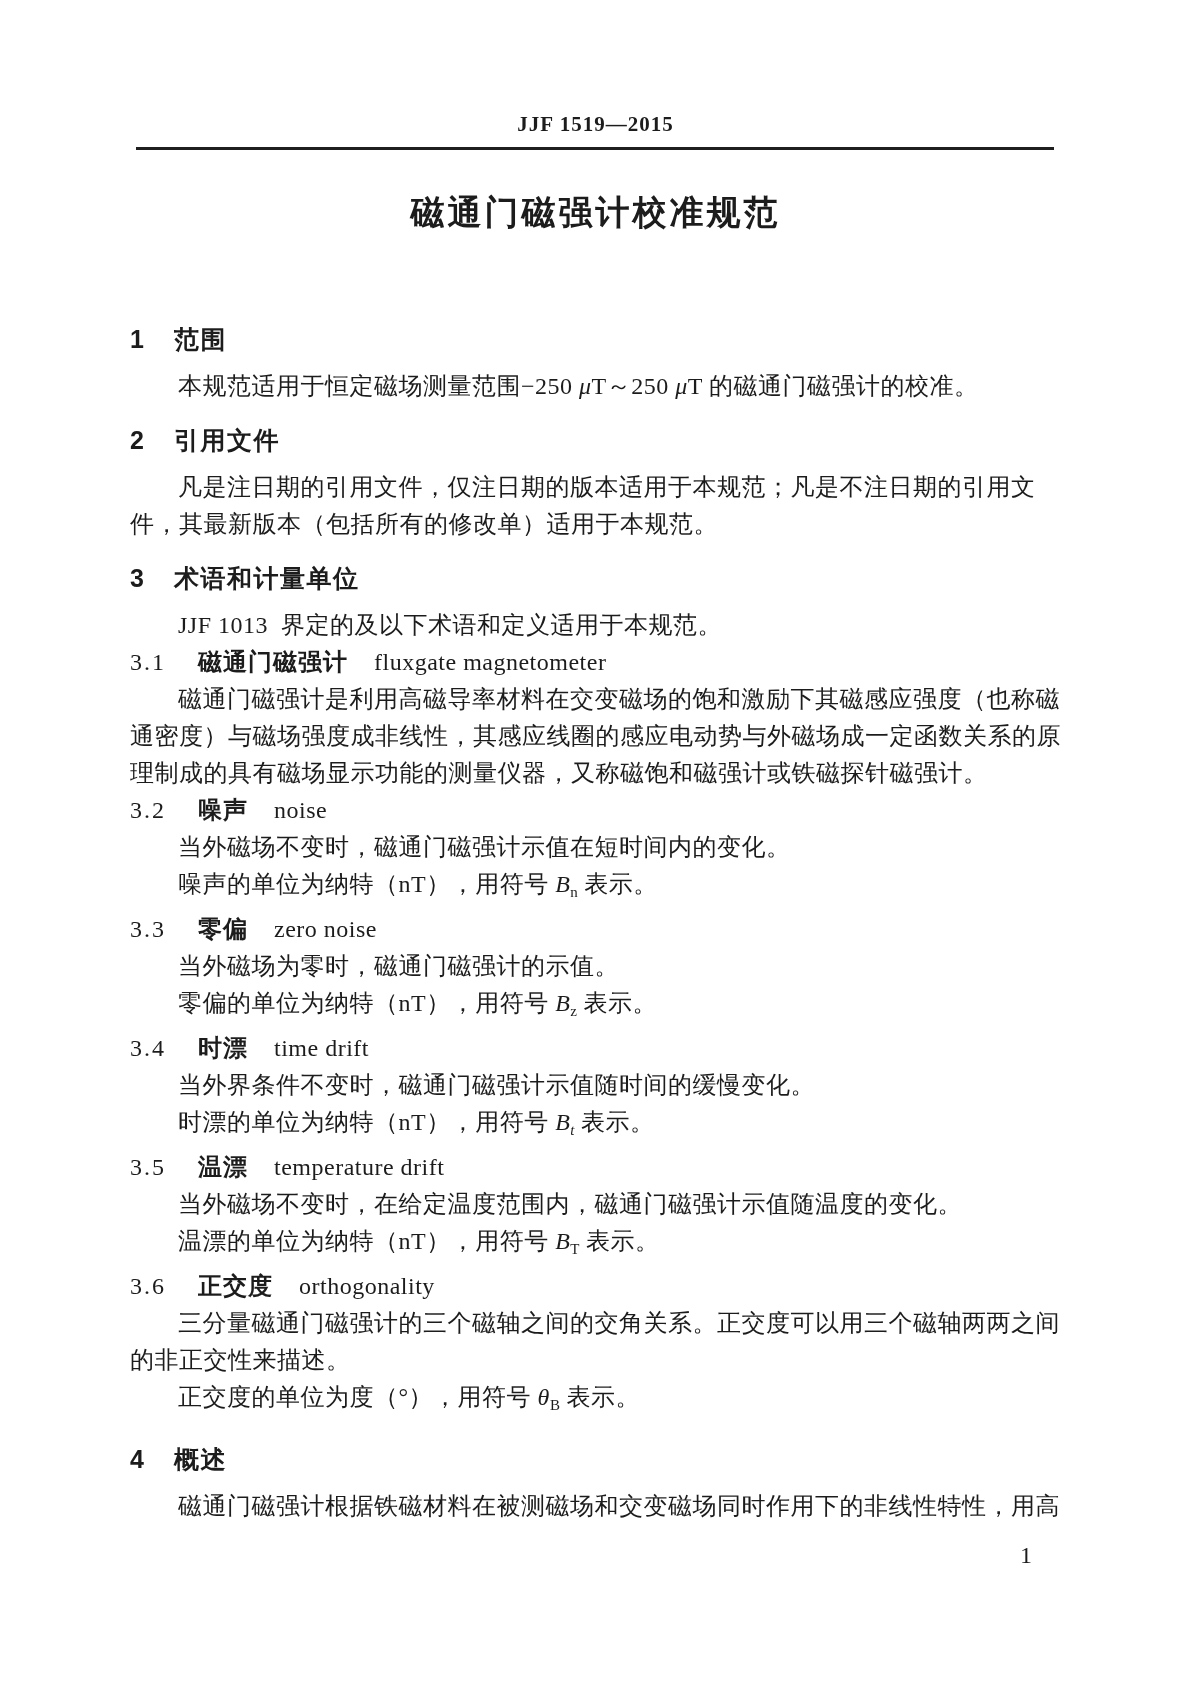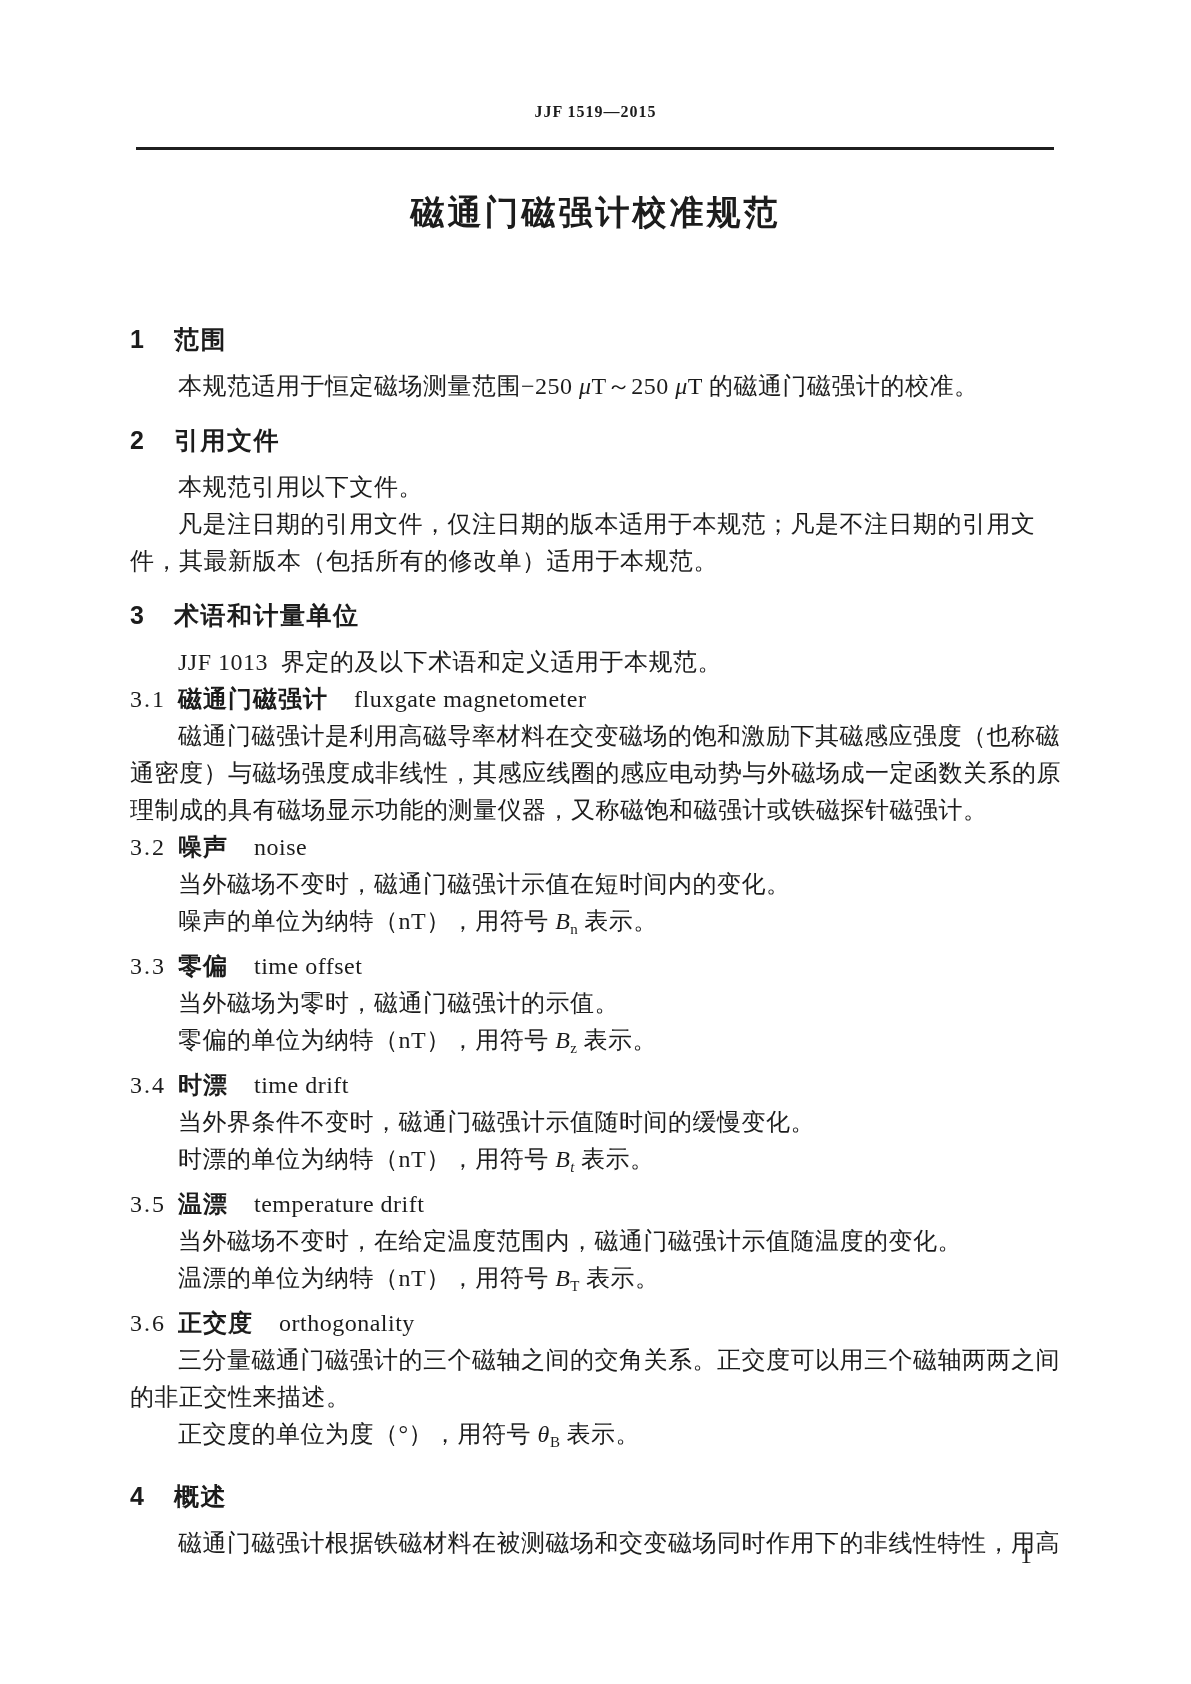--- a/index.html
+++ b/index.html
@@ -3,22 +3,22 @@
 <meta charset="utf-8">
 <style>
   html,body{margin:0;padding:0;}
   body{width:1191px;height:1684px;background:#ffffff;}
   .page{
     position:relative;width:1191px;height:1684px;background:#ffffff;
     color:#1c1c1c;font-family:"Liberation Serif","DejaVu Serif",serif;
     overflow:hidden;
   }
   .doc-number{
-    position:absolute;top:98px;left:0;width:100%;text-align:center;
-    font-size:16px;line-height:28px;font-weight:700;letter-spacing:1px;
+    position:absolute;top:110px;left:0;width:100%;text-align:center;
+    font-size:21px;line-height:28px;font-weight:700;letter-spacing:1px;
     font-family:"Liberation Serif","DejaVu Serif",serif;
   }
   .header-rule{
     position:absolute;top:147px;left:136px;width:918px;height:3px;
     background:#1f1f1f;
   }
   .doc-title{
     position:absolute;top:191px;left:0;width:100%;text-align:center;
     font-size:34px;line-height:42px;font-weight:700;letter-spacing:3px;
     font-family:"Liberation Sans","DejaVu Sans",sans-serif;
@@ -27,21 +27,21 @@
     position:absolute;top:307px;left:130px;width:934px;font-size:24px;
   }
   .h1-heading{
     font-family:"Liberation Sans","DejaVu Sans",sans-serif;
     font-weight:700;font-size:25px;line-height:30px;margin:20px 0 14px;
     letter-spacing:1.5px;
   }
   .h1-heading:first-child{margin-top:17px;}
   .h1-num{margin-right:30px;letter-spacing:0;}
   .h2-heading{line-height:37px;letter-spacing:0.5px;}
-  .h2-num{margin-right:12px;letter-spacing:2px;text-align:center;}
+  .h2-num{margin-right:32px;letter-spacing:2px;text-align:center;}
   .h2-zh{margin-right:26px;letter-spacing:1px;font-weight:bold;}
   .line{line-height:37px;white-space:pre-wrap;letter-spacing:0.5px;}
   .indent{text-indent:48px;}
   .seg.i{font-style:italic;}
   .seg.sub{font-size:15px;vertical-align:-5px;letter-spacing:0;}
   .seg.isub{font-size:15px;vertical-align:-5px;font-style:italic;letter-spacing:0;}
   .page-num{
     position:absolute;top:1541px;left:1020px;font-size:24px;line-height:28px;
   }
 </style>
@@ -49,33 +49,32 @@
 <body>
 
 <div class="page">
   <div class="doc-number">JJF 1519—2015</div>
   <div class="header-rule"></div>
   <div class="doc-title">磁通门磁强计校准规范</div>
   <div class="doc-body">
       <div class="h1-heading"><span class="h1-num">1</span><span class="h1-title">范围</span></div>
       <div class="line indent"><span class="seg ">本规范适用于恒定磁场测量范围−250 </span><span class="seg i">μ</span><span class="seg ">T～250 </span><span class="seg i">μ</span><span class="seg ">T 的磁通门磁强计的校准。</span></div>
       <div class="h1-heading"><span class="h1-num">2</span><span class="h1-title">引用文件</span></div>
-      <div class="line indent"><span class="seg ">本规范引用以下文件。</span></div>
       <div class="line indent"><span class="seg ">凡是注日期的引用文件，仅注日期的版本适用于本规范；凡是不注日期的引用文</span></div>
       <div class="line"><span class="seg ">件，其最新版本（包括所有的修改单）适用于本规范。</span></div>
       <div class="h1-heading"><span class="h1-num">3</span><span class="h1-title">术语和计量单位</span></div>
       <div class="line indent"><span class="seg ">JJF 1013  界定的及以下术语和定义适用于本规范。</span></div>
       <div class="h2-heading"><span class="h2-num">3.1</span><span class="h2-zh">磁通门磁强计</span><span class="h2-en">fluxgate magnetometer</span></div>
       <div class="line indent"><span class="seg ">磁通门磁强计是利用高磁导率材料在交变磁场的饱和激励下其磁感应强度（也称磁</span></div>
       <div class="line"><span class="seg ">通密度）与磁场强度成非线性，其感应线圈的感应电动势与外磁场成一定函数关系的原</span></div>
       <div class="line"><span class="seg ">理制成的具有磁场显示功能的测量仪器，又称磁饱和磁强计或铁磁探针磁强计。</span></div>
       <div class="h2-heading"><span class="h2-num">3.2</span><span class="h2-zh">噪声</span><span class="h2-en">noise</span></div>
       <div class="line indent"><span class="seg ">当外磁场不变时，磁通门磁强计示值在短时间内的变化。</span></div>
       <div class="line indent"><span class="seg ">噪声的单位为纳特（nT），用符号 </span><span class="seg i">B</span><span class="seg sub">n</span><span class="seg "> 表示。</span></div>
-      <div class="h2-heading"><span class="h2-num">3.3</span><span class="h2-zh">零偏</span><span class="h2-en">time offset</span></div>
+      <div class="h2-heading"><span class="h2-num">3.3</span><span class="h2-zh">零偏</span><span class="h2-en">zero noise</span></div>
       <div class="line indent"><span class="seg ">当外磁场为零时，磁通门磁强计的示值。</span></div>
       <div class="line indent"><span class="seg ">零偏的单位为纳特（nT），用符号 </span><span class="seg i">B</span><span class="seg sub">z</span><span class="seg "> 表示。</span></div>
       <div class="h2-heading"><span class="h2-num">3.4</span><span class="h2-zh">时漂</span><span class="h2-en">time drift</span></div>
       <div class="line indent"><span class="seg ">当外界条件不变时，磁通门磁强计示值随时间的缓慢变化。</span></div>
       <div class="line indent"><span class="seg ">时漂的单位为纳特（nT），用符号 </span><span class="seg i">B</span><span class="seg isub">t</span><span class="seg "> 表示。</span></div>
       <div class="h2-heading"><span class="h2-num">3.5</span><span class="h2-zh">温漂</span><span class="h2-en">temperature drift</span></div>
       <div class="line indent"><span class="seg ">当外磁场不变时，在给定温度范围内，磁通门磁强计示值随温度的变化。</span></div>
       <div class="line indent"><span class="seg ">温漂的单位为纳特（nT），用符号 </span><span class="seg i">B</span><span class="seg sub">T</span><span class="seg "> 表示。</span></div>
       <div class="h2-heading"><span class="h2-num">3.6</span><span class="h2-zh">正交度</span><span class="h2-en">orthogonality</span></div>
       <div class="line indent"><span class="seg ">三分量磁通门磁强计的三个磁轴之间的交角关系。正交度可以用三个磁轴两两之间</span></div>

